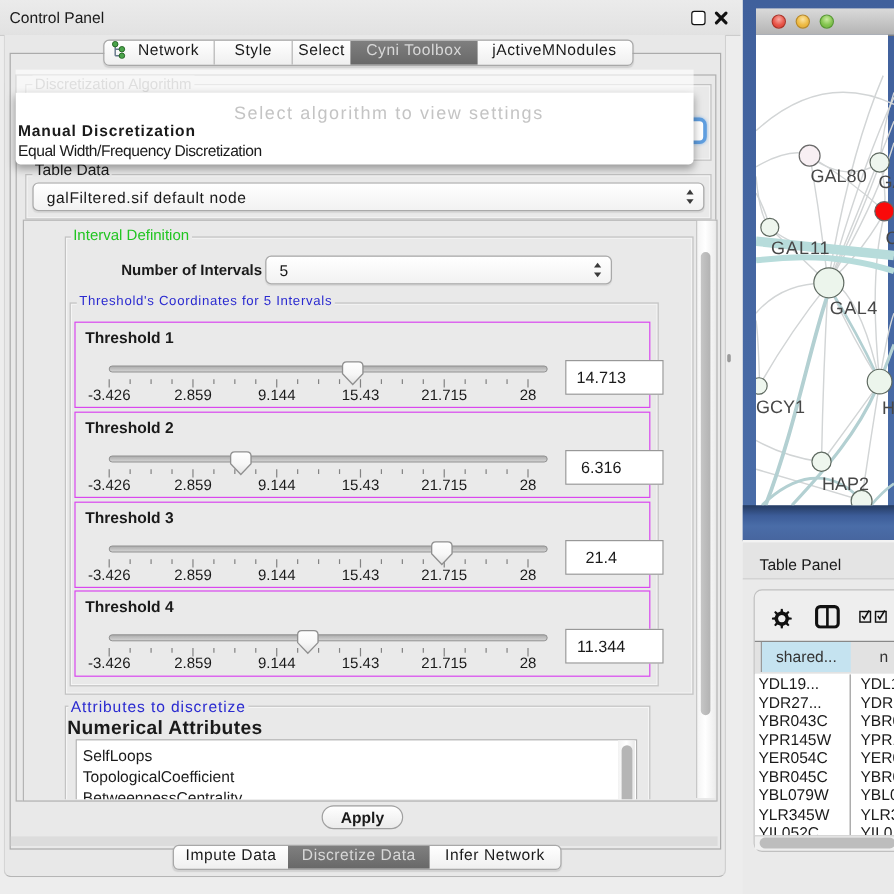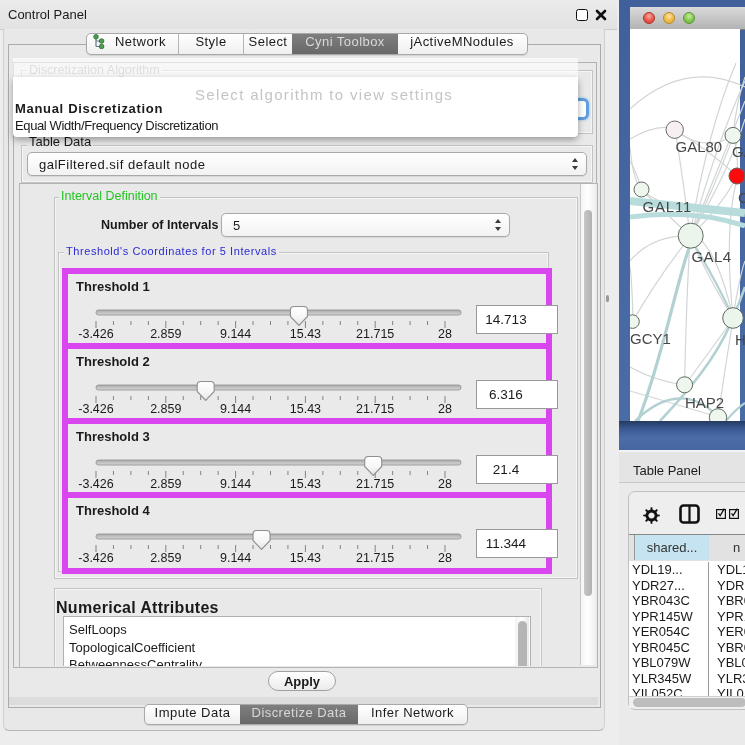--- a/index.html
+++ b/index.html
@@ -4,21 +4,21 @@
 body{width:745px;height:745px;position:relative;overflow:hidden;background:#ededed;
  font-family:"Liberation Sans",sans-serif;color:#1a1a1a}
 .abs{position:absolute}
 .etched{border:1px solid #c3c3c3;box-shadow:inset 0 0 0 1px rgba(255,255,255,.55)}
 .gtitle{position:absolute;top:-7px;font-size:12.5px;background:#e9e9e9;padding:0 2px;line-height:13px}
 .combo{position:absolute;background:linear-gradient(#ffffff,#f2f2f2);border:1px solid #a9a9a9;border-radius:5px;font-size:13px;box-shadow:0 1px 1px rgba(0,0,0,.08)}
 .combo .ctext{position:absolute;left:11px;top:0;bottom:0;display:flex;align-items:center}
 .stepper{position:absolute;right:6px;top:50%;width:9px;height:14px;transform:translateY(-50%)}
 .stepper:before{content:"";position:absolute;left:1px;top:1px;border-left:3.5px solid transparent;border-right:3.5px solid transparent;border-bottom:4.5px solid #3a3a3a}
 .stepper:after{content:"";position:absolute;left:1px;bottom:1px;border-left:3.5px solid transparent;border-right:3.5px solid transparent;border-top:4.5px solid #3a3a3a}
-.tpanel{position:absolute;left:62px;width:478px;height:70px;border:6px solid #d946ef;background:#eaeaea}
+.tpanel{position:absolute;left:62px;width:478px;height:70px;border:1px solid #d946ef;background:#eaeaea}
 .tlabel{position:absolute;left:8px;top:5px;font-weight:bold;font-size:13px}
 .tval{position:absolute;left:408px;top:31px;width:58px;height:27px;background:#fff;border:1px solid #989898;font-size:13.5px;text-align:center;line-height:27px;padding-right:22px}
 .seg{display:flex;justify-content:center;height:100%;font-size:13px;letter-spacing:0.45px}
 .segdark{background:linear-gradient(#7f7f7f,#686868);color:#d8d8d8}
 .vr{width:1px;background:#b5b5b5;height:100%}
 </style></head>
 <body>
 
 <div class="abs" style="left:0;top:0;width:617px;height:29px;background:linear-gradient(#ebebeb,#e2e2e2);border-bottom:1px solid #cccccc">
   <div class="abs" style="left:8px;top:7px;font-size:13px">Control Panel</div>
@@ -244,20 +244,21 @@
       <text x="217.4" y="38" text-anchor="middle" font-size="12.5px" font-family="Liberation Sans,sans-serif" fill="#1a1a1a">15.43</text>
       <text x="287.2" y="38" text-anchor="middle" font-size="12.5px" font-family="Liberation Sans,sans-serif" fill="#1a1a1a">21.715</text>
       <text x="357" y="38" text-anchor="middle" font-size="12.5px" font-family="Liberation Sans,sans-serif" fill="#1a1a1a">28</text>
       <path d="M 165.03 10 Q 165.03 6.5 168.53 6.5 L 178.53 6.5 Q 182.03 6.5 182.03 10 L 182.03 16.5 L 173.53 25.4 L 165.03 16.5 Z" fill="url(#sth4)" stroke="#8f8f8f" stroke-width="1.1"></path>
     </svg>
     <div class="tval">11.344</div>
   </div>
 
 <div class="abs" style="left:13px;top:580px;width:582px;height:86px;overflow:hidden">
   <div class="abs etched" style="left:41px;top:8px;width:486px;height:120px"></div>
+  <div class="abs" style="left:44px;top:1px;font-size:12.5px;color:#2a2ad0;background:#e9e9e9;padding:0 2px;letter-spacing:0.75px;font-size:13px">Attributes to discretize</div>
   <div class="abs" style="left:43px;top:19px;font-size:16px;font-weight:bold;letter-spacing:0.3px">Numerical Attributes</div>
   <div class="abs" style="left:50px;top:36px;width:466px;height:60px;background:#fff;border:1px solid #b0b0b0;font-size:13px">
     <div style="padding:4px 0 0 5px;line-height:17.5px">SelfLoops<br>TopologicalCoefficient<br>BetweennessCentrality<br></div>
   </div>
   <div class="abs" style="left:502px;top:37px;width:14px;height:59px;background:linear-gradient(90deg,#f2f2f2,#fff 50%,#e8e8e8)"></div>
   <div class="abs" style="left:505px;top:41px;width:9px;height:60px;background:#b5b5b5;border-radius:4.5px"></div>
 </div>
 
 <div class="abs" style="left:268px;top:671px;width:66px;height:18px;background:linear-gradient(#ffffff,#ebebeb);border:1px solid #a0a0a0;border-radius:10px;display:flex;align-items:center;justify-content:center;font-size:13px;font-weight:600">Apply</div>
 

